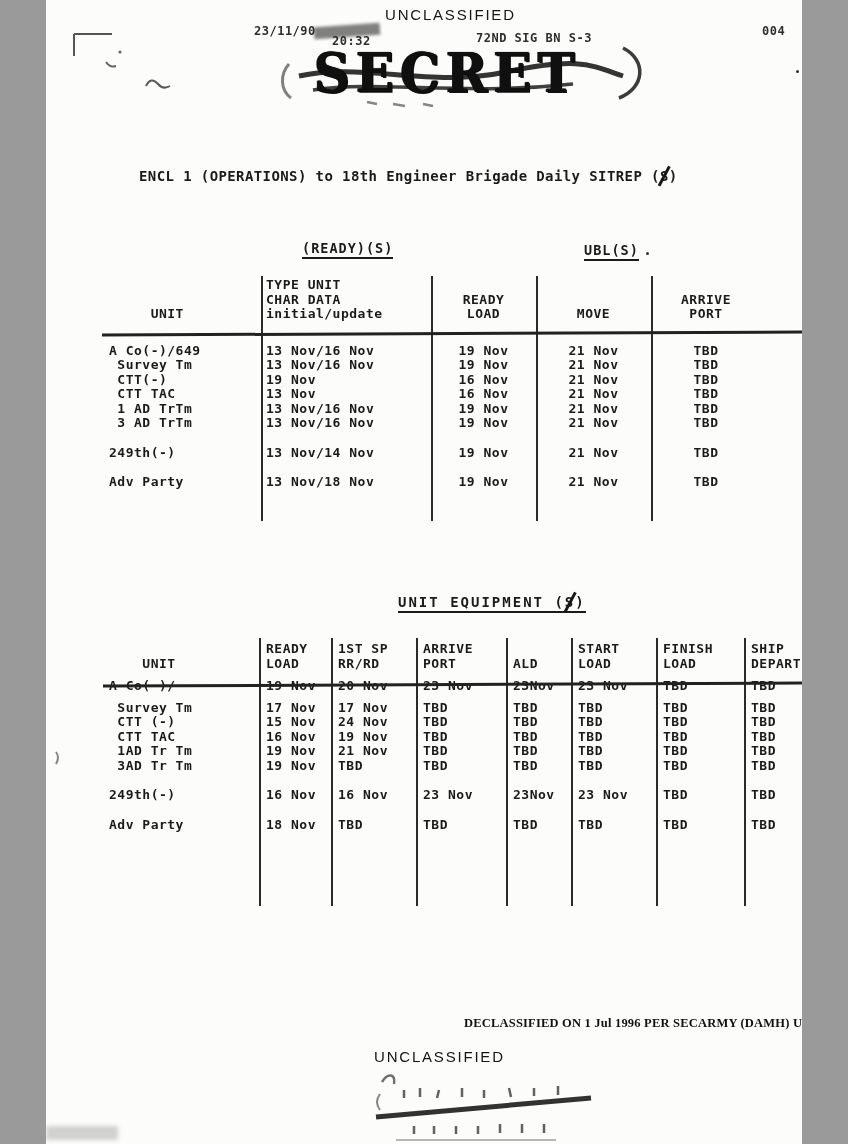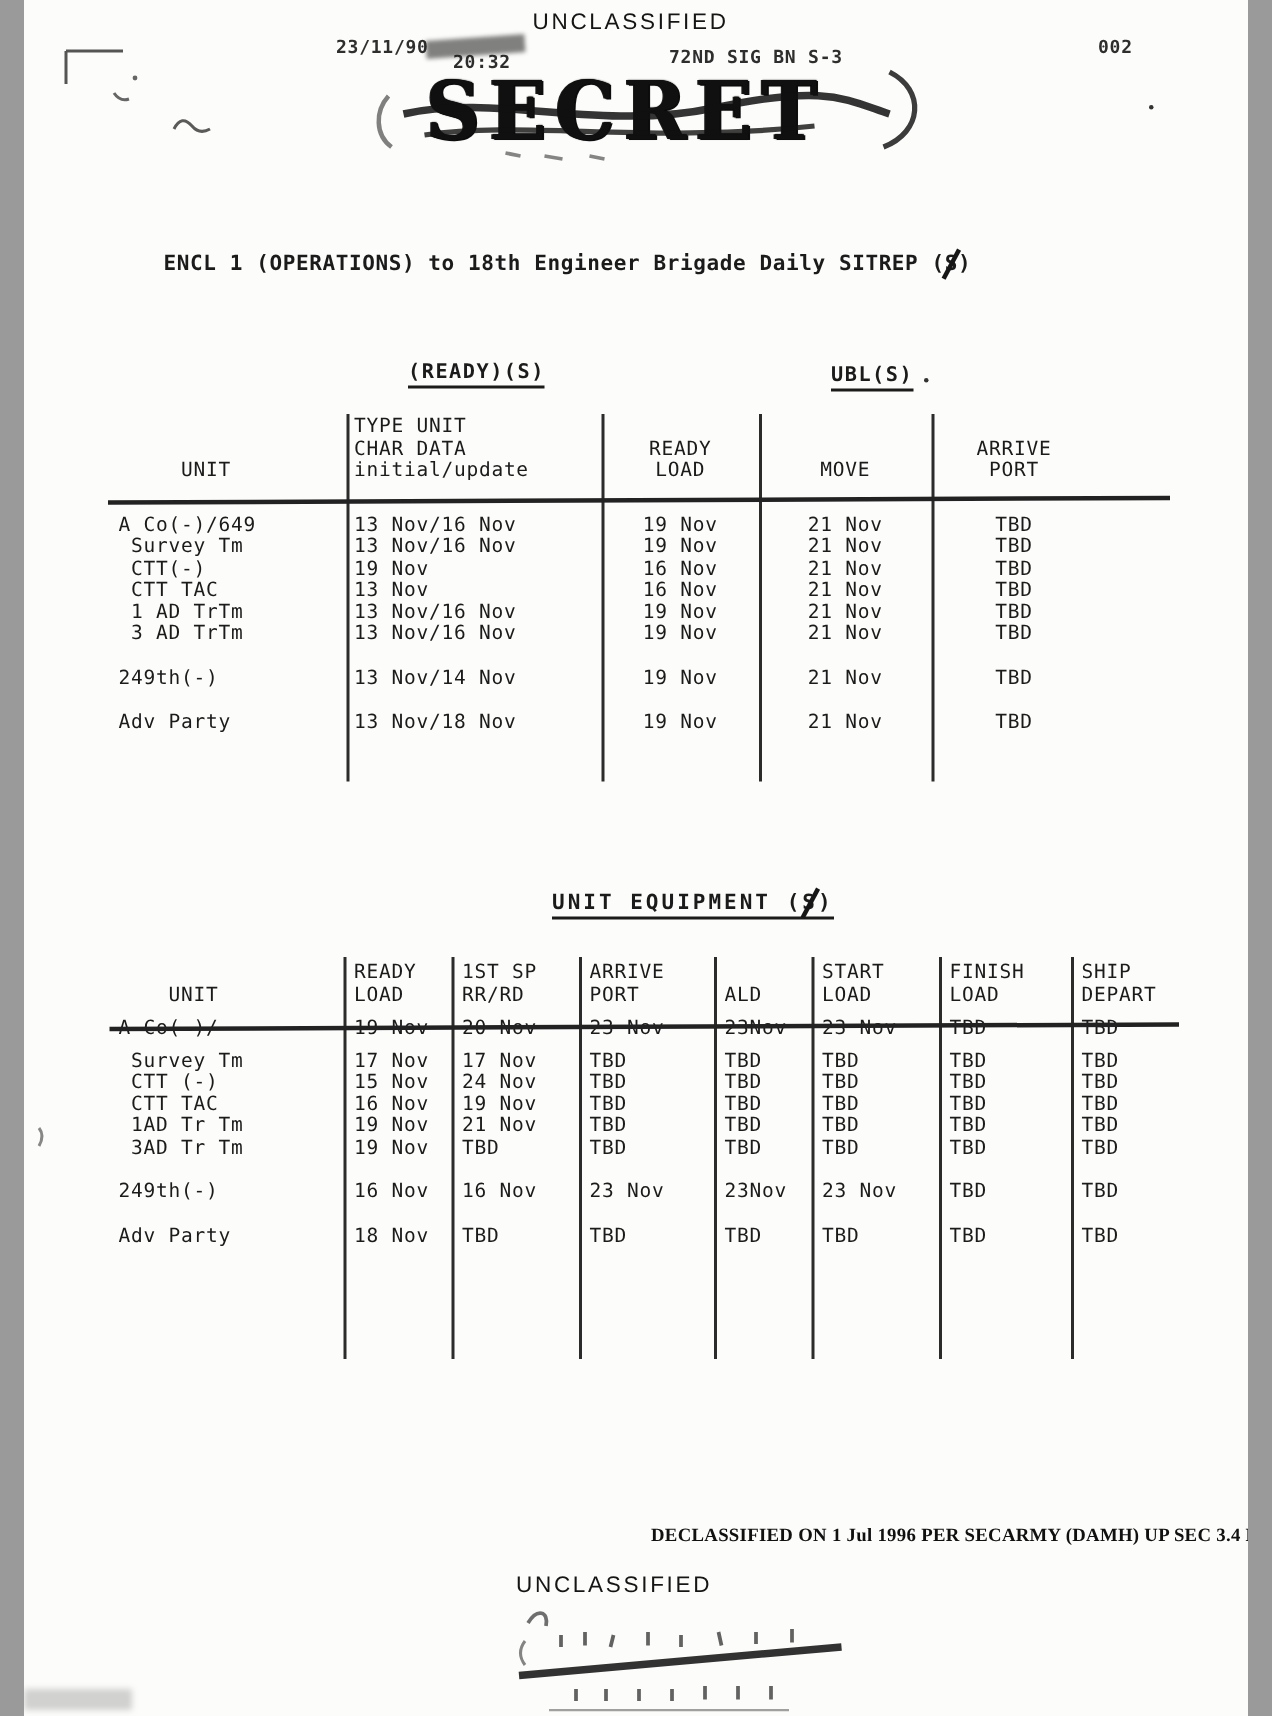--- a/index.html
+++ b/index.html
@@ -1,33 +1,33 @@
 <!DOCTYPE html>
 <html><head>
 <meta charset="utf-8">
 <style>
   *{margin:0;padding:0;box-sizing:border-box}
   html,body{background:#9a9a9a}
-  .page{position:relative;width:816px;height:1144px;margin:0 auto;background:#fcfcfa;
+  .page{position:relative;width:756px;height:1144px;margin:0 auto;background:#fcfcfa;
         color:#1b1b1b;font-family:"DejaVu Sans Mono","Liberation Mono",monospace;overflow:hidden}
   .abs{position:absolute}
   .banner{font-family:"Liberation Sans",sans-serif;font-size:15px;letter-spacing:1.8px;color:#151515}
   .fax{font-size:12px;font-weight:700;color:#2e2e2e;letter-spacing:.5px;white-space:pre}
   .smudge{position:absolute;background:rgba(25,25,25,.55);filter:blur(1.5px);transform:rotate(-4deg)}
   .stamp-word{font-family:"DejaVu Serif","Liberation Serif",serif;font-weight:700;font-size:50px;
         letter-spacing:6px;color:#101010;transform:scaleY(1.08);
         text-shadow:0 0 1px #000,1px 1px 0 #111,-1px 0 0 #222}
   .title{font-size:14px;font-weight:700;letter-spacing:.4px;white-space:pre}
   .caption{font-size:13.5px;font-weight:700;letter-spacing:1px;border-bottom:2px solid #1b1b1b;
         padding-bottom:1px;white-space:pre}
   .caption-lg{font-size:14px;letter-spacing:2px}
   .struck{position:relative;display:inline-block}
   .struck::after{content:"";position:absolute;left:50%;top:50%;width:22px;height:2.5px;background:#161616;
         transform:translate(-50%,-50%) rotate(-62deg)}
-  .t{position:absolute;font-weight:400;font-size:13px}
+  .t{position:absolute;font-weight:700;font-size:13px}
   .trow{display:grid;line-height:14.5px}
   .t1 .trow{grid-template-columns:155px 170px 105px 115px 110px}
   .t2 .trow{grid-template-columns:153px 72px 85px 90px 65px 85px 88px 92px}
   .trow span{white-space:pre;letter-spacing:.5px}
   .t1 .trow span:nth-child(1){padding-left:3px}
   .t1 .trow span:nth-child(2){padding-left:5px}
   .t1 .trow span:nth-child(n+3){text-align:center}
   .t2 .trow span:nth-child(1){padding-left:3px}
   .t2 .trow span:nth-child(n+2){padding-left:7px}
   .gap{margin-top:15px}
@@ -41,21 +41,21 @@
 </head>
 <body>
 
 <div class="page">
 
   <div class="abs banner" style="left:339px;top:6px">UNCLASSIFIED</div>
   <div class="abs fax" style="left:208px;top:24px">23/11/90</div>
   <div class="abs fax" style="left:286px;top:34px">20:32</div>
   <div class="smudge" style="left:268px;top:25px;width:66px;height:12px"></div>
   <div class="abs fax" style="left:430px;top:31px">72ND SIG BN S-3</div>
-  <div class="abs fax" style="left:716px;top:24px">002</div>
+  <div class="abs fax" style="left:716px;top:24px">004</div>
   <div class="dot" style="left:750px;top:70px"></div>
 
   <div class="abs stamp-word" style="left:268px;top:44px">SECRET</div>
   <svg class="abs" style="left:225px;top:34px" width="410" height="80" viewBox="0 0 410 80">
     <path d="M28,42 C 90,28 160,54 235,38 S 322,32 352,42" stroke="#101010" stroke-width="5" fill="none" opacity="0.85"></path>
     <path d="M42,56 C 110,46 190,62 302,50" stroke="#101010" stroke-width="3.5" fill="none" opacity="0.8"></path>
     <path d="M352,14 c 24,12 22,40 -4,50" stroke="#1a1a1a" stroke-width="3.5" fill="none" opacity="0.85"></path>
     <path d="M18,30 c -9,10 -9,26 2,34" stroke="#1a1a1a" stroke-width="3" fill="none" opacity="0.55"></path>
     <path d="M96,68 l10,2 m16,0 l12,2 m18,-2 l10,2" stroke="#222" stroke-width="2.5" fill="none" opacity="0.55"></path>
   </svg>

